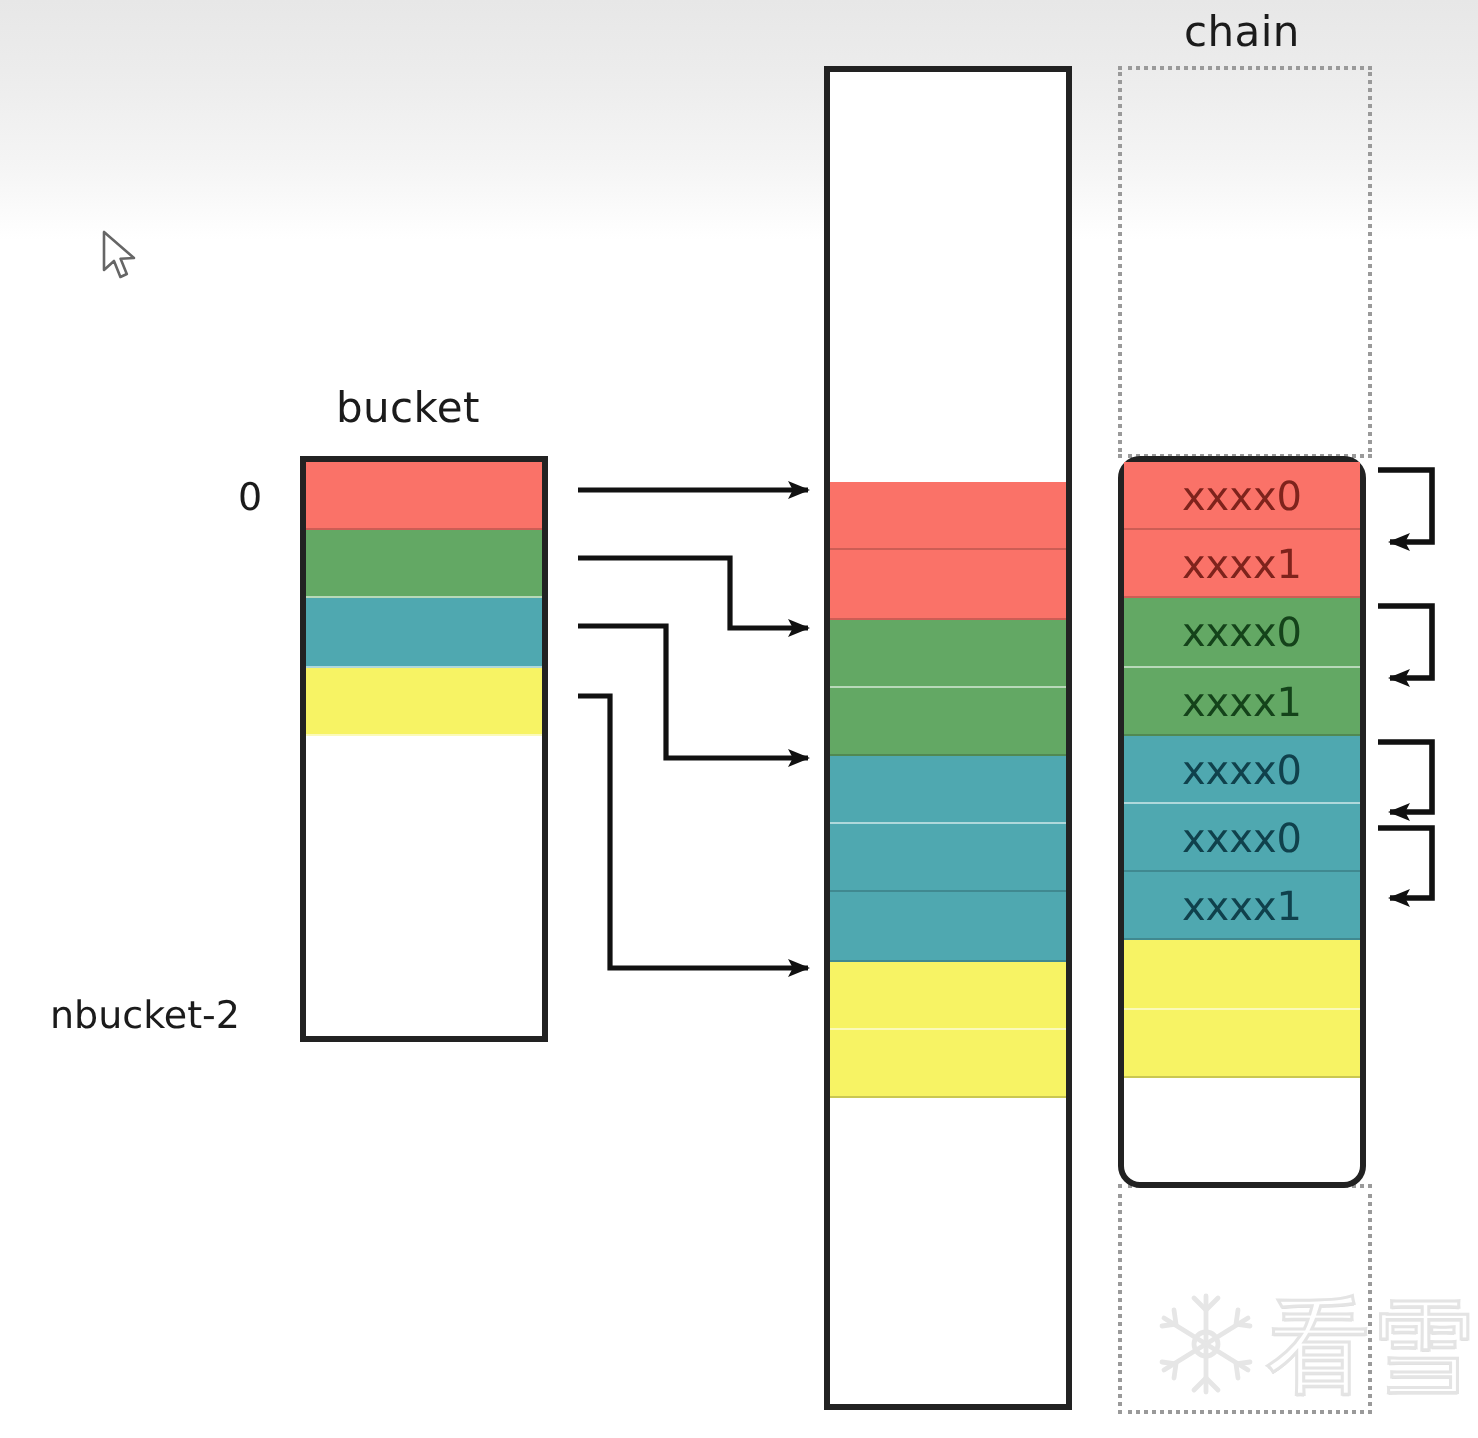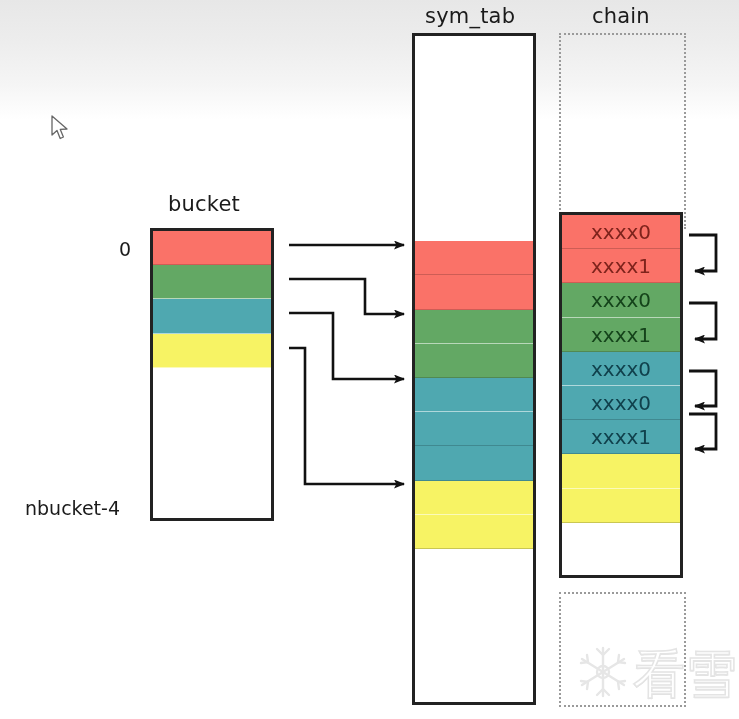--- a/index.html
+++ b/index.html
@@ -101,25 +101,24 @@
   #cursor { position: absolute; left: 50px; top: 115px; width: 20px; height: 26px; }
 </style>
 </head>
 <body>
 
 <div id="stage">
 
   <div id="bg-gradient"></div>
 
   <div class="col-title" style="left:168px; top:192px;">bucket</div>
-  <div class="col-title" style="left:425px; top:4px;">sym_tab</div>
   <div class="col-title" style="left:592px; top:4px;">chain</div>
 
   <div class="side-label" style="left:119px; top:238px;">0</div>
-  <div class="side-label" style="left:25px; top:497px;">nbucket-4</div>
+  <div class="side-label" style="left:25px; top:497px;">nbucket-2</div>
 
   <div class="frame-solid" id="bucket-box" style="left:150px; top:228px; width:124px; height:293px;">
     <div id="bucket-cells" style="position:absolute; left:0; top:0; right:0; bottom:0;">
         <div class="cell sep-dark" style="top: 0px; height: 34.2px; background: rgb(250, 114, 104);"></div>
         <div class="cell sep-light" style="top: 34.2px; height: 34.2px; background: rgb(99, 168, 100);"></div>
         <div class="cell sep-light" style="top: 68.4px; height: 34.2px; background: rgb(79, 168, 176);"></div>
         <div class="cell sep-light" style="top: 102.6px; height: 34.2px; background: rgb(247, 243, 100);"></div>
       </div>
   </div>
 
@@ -133,21 +132,21 @@
         <div class="cell sep-dark" style="top: 376.2px; height: 34.2px; background: rgb(79, 168, 176);"></div>
         <div class="cell sep-dark" style="top: 410.4px; height: 34.2px; background: rgb(79, 168, 176);"></div>
         <div class="cell sep-light" style="top: 444.6px; height: 34.2px; background: rgb(247, 243, 100);"></div>
         <div class="cell sep-dark" style="top: 478.8px; height: 34.2px; background: rgb(247, 243, 100);"></div>
       </div>
   </div>
 
   <div class="frame-dotted" id="chain-dotted-top" style="left:559px; top:33px; width:127px; height:196px;"></div>
   <div class="frame-dotted" id="chain-dotted-bottom" style="left:559px; top:592px; width:127px; height:115px;"></div>
 
-  <div class="frame-solid" id="chain-box" style="left:559px; top:212px; width:124px; height:366px;">
+  <div class="frame-solid" id="chain-box" style="left:559px; top:228px; width:124px; height:366px;border-radius:11px;">
     <div id="chain-cells" style="position:absolute; left:0; top:0; right:0; bottom:0;">
         <div class="cell sep-dark" style="top: 0px; height: 34.2px; background: rgb(250, 114, 104);">
           <div class="cell-label" style="color: rgb(126, 35, 28);">xxxx0</div>
         </div>
         <div class="cell sep-dark" style="top: 34.2px; height: 34.2px; background: rgb(250, 114, 104);">
           <div class="cell-label" style="color: rgb(126, 35, 28);">xxxx1</div>
         </div>
         <div class="cell sep-light" style="top: 68.4px; height: 34.2px; background: rgb(99, 168, 100);">
           <div class="cell-label" style="color: rgb(20, 67, 26);">xxxx0</div>
         </div>

